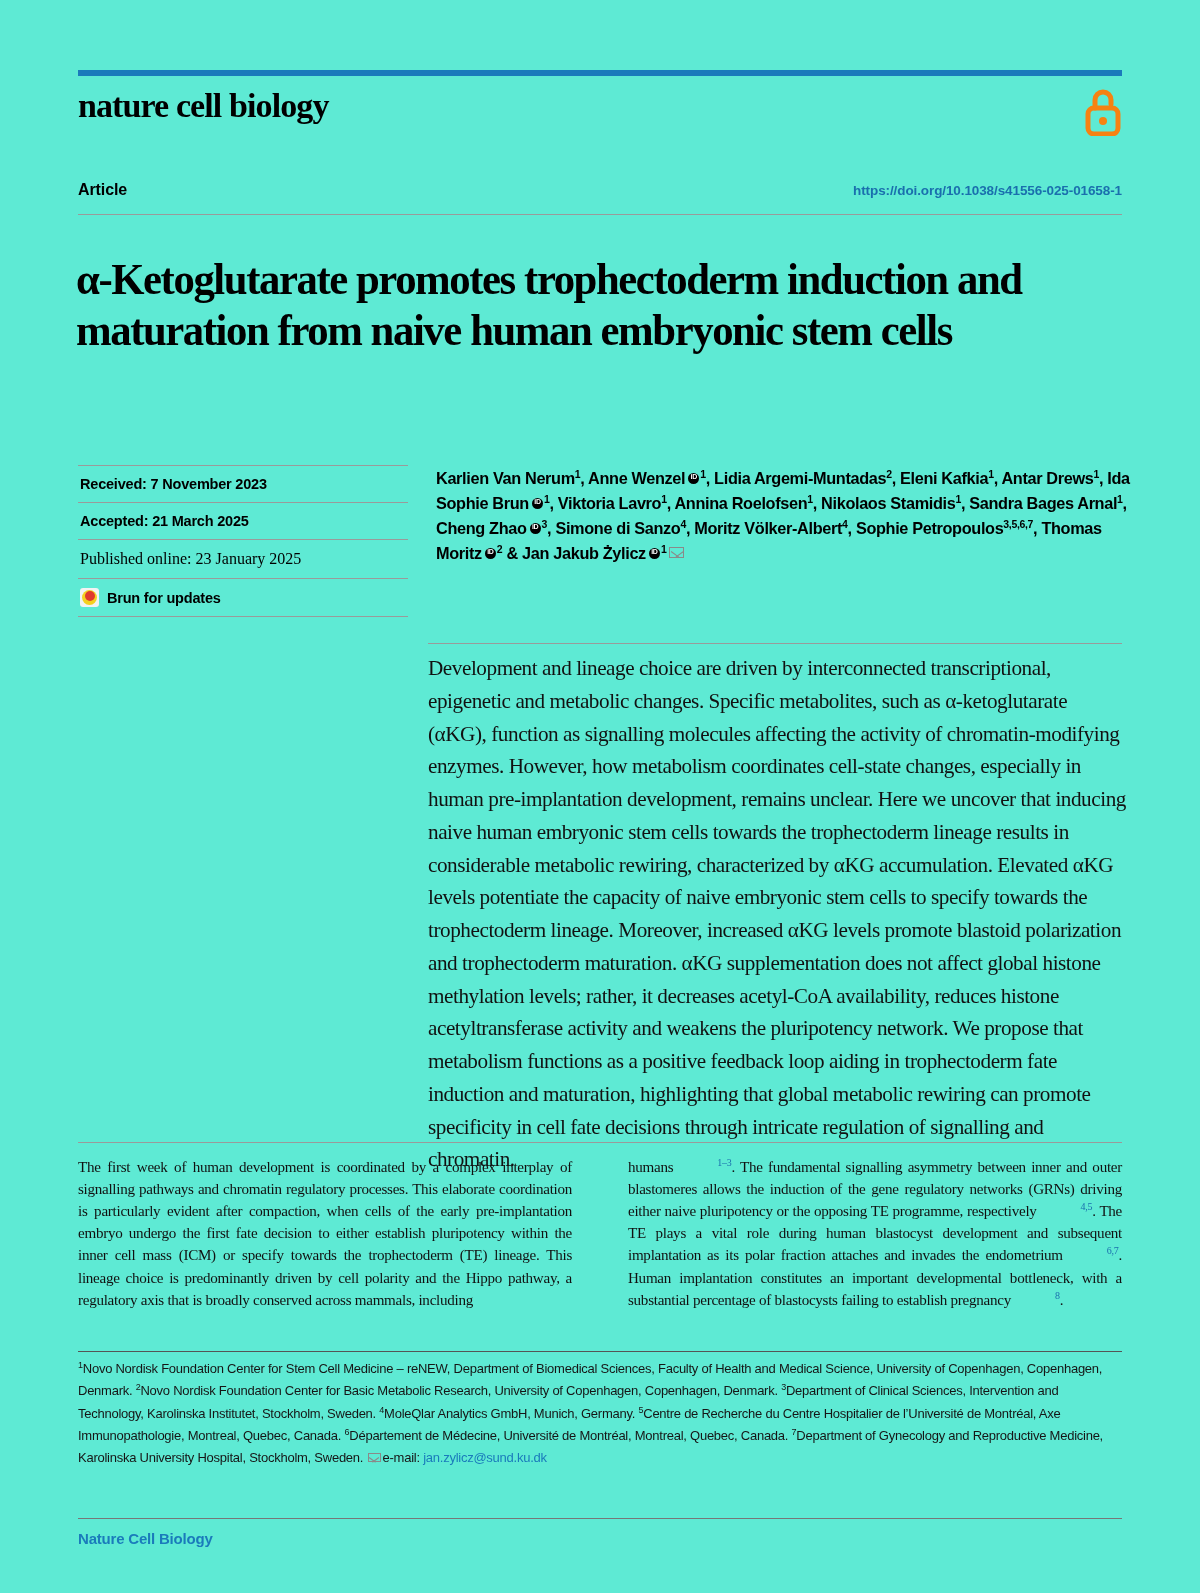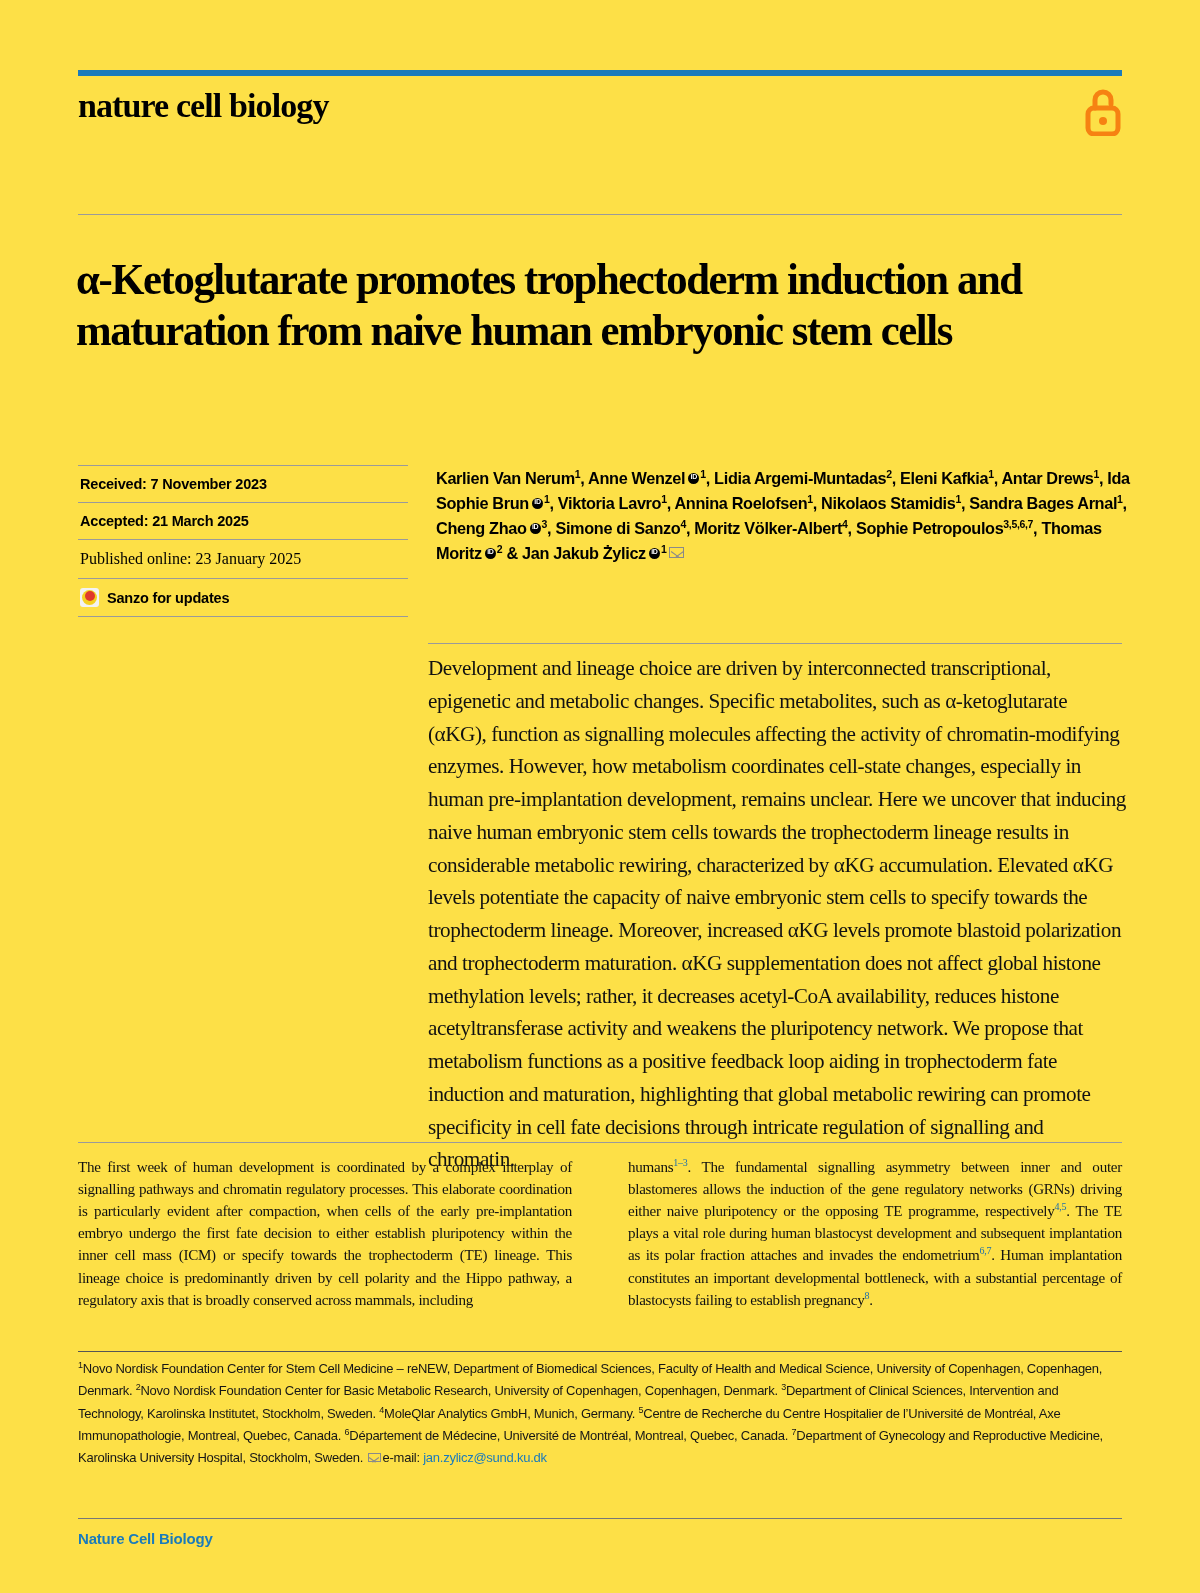--- a/index.html
+++ b/index.html
@@ -13,21 +13,21 @@
     font-family: "Liberation Sans", sans-serif;
     color: #000000;
     position: relative;
     overflow: hidden;
   }
   .page {
     position: absolute;
     left: 0; top: 0;
     width: 1200px;
     height: 1593px;
-    background: #fde047;
+    background: #5eead4;
   }
   
   .masthead {
     position: absolute;
     left: 78px;
     top: 70px;
     width: 1044px;
   }
   .masthead-rule {
     height: 6px;
@@ -258,20 +258,21 @@
     line-height: 1.465;
     text-align: justify;
     letter-spacing: -0.28px;
     color: #111;
   }
   .body-col sup.ref {
     color: #1a6fad;
     font-size: 10px;
     vertical-align: super;
     line-height: 0;
+    margin-left: 44px;
   }
   
   .affil-rule {
     position: absolute;
     left: 78px;
     top: 1351px;
     width: 1044px;
     height: 1px;
     background: #555;
   }
@@ -332,38 +333,42 @@
   <div class="masthead">
     <div class="masthead-rule"></div>
     <div class="journal-title">nature cell biology</div>
     <svg class="oa-icon" viewBox="0 0 38 50" aria-hidden="true">
       <path d="M11 22 V14 a8 8 0 0 1 16 0 v4" fill="none" stroke="#f68212" stroke-width="5" stroke-linecap="round"></path>
       <rect x="4" y="22" width="30" height="26" rx="6" ry="6" fill="none" stroke="#f68212" stroke-width="5"></rect>
       <circle cx="19" cy="35" r="4" fill="#f68212"></circle>
     </svg>
   </div>
 
+  <div class="article-row">
+    <div class="article-kicker">Article</div>
+    <a class="doi-link" href="#">https://doi.org/10.1038/s41556-025-01658-1</a>
+  </div>
   <div class="thin-rule"></div>
 
   <h1 class="paper-title">α-Ketoglutarate promotes trophectoderm induction and maturation from naive human embryonic stem cells</h1>
 
   <div class="meta-col">
     <div class="meta-rule"></div>
     <div class="meta-item">Received: 7 November 2023</div>
     <div class="meta-rule"></div>
     <div class="meta-item">Accepted: 21 March 2025</div>
     <div class="meta-rule"></div>
     <div class="meta-item serif">Published online: 23 January 2025</div>
     <div class="meta-rule"></div>
     <div class="check-updates">
       <span class="crossmark">
         <span class="crossmark-inner"></span>
         <span class="crossmark-dot"></span>
       </span>
-      <span class="check-label">Sanzo for updates</span>
+      <span class="check-label">Brun for updates</span>
     </div>
     <div class="meta-rule"></div>
   </div>
 
   <div class="authors" id="authors"><span>Karlien Van Nerum</span><sup>1</sup>, <span>Anne Wenzel</span><span class="orcid"></span><sup>1</sup>, <span>Lidia Argemi-Muntadas</span><sup>2</sup>, <span>Eleni Kafkia</span><sup>1</sup>, <span>Antar Drews</span><sup>1</sup>, <span>Ida Sophie Brun</span><span class="orcid"></span><sup>1</sup>, <span>Viktoria Lavro</span><sup>1</sup>, <span>Annina Roelofsen</span><sup>1</sup>, <span>Nikolaos Stamidis</span><sup>1</sup>, <span>Sandra Bages Arnal</span><sup>1</sup>, <span>Cheng Zhao</span><span class="orcid"></span><sup>3</sup>, <span>Simone di Sanzo</span><sup>4</sup>, <span>Moritz Völker-Albert</span><sup>4</sup>, <span>Sophie Petropoulos</span><sup>3,5,6,7</sup>, <span>Thomas Moritz</span><span class="orcid"></span><sup>2</sup> &amp; <span>Jan Jakub Żylicz</span><span class="orcid"></span><sup>1</sup><span class="envelope"></span></div>
 
   <div class="abstract-rule"></div>
   <div class="abstract">Development and lineage choice are driven by interconnected transcriptional, epigenetic and metabolic changes. Specific metabolites, such as α-ketoglutarate (αKG), function as signalling molecules affecting the activity of chromatin-modifying enzymes. However, how metabolism coordinates cell-state changes, especially in human pre-implantation development, remains unclear. Here we uncover that inducing naive human embryonic stem cells towards the trophectoderm lineage results in considerable metabolic rewiring, characterized by αKG accumulation. Elevated αKG levels potentiate the capacity of naive embryonic stem cells to specify towards the trophectoderm lineage. Moreover, increased αKG levels promote blastoid polarization and trophectoderm maturation. αKG supplementation does not affect global histone methylation levels; rather, it decreases acetyl-CoA availability, reduces histone acetyltransferase activity and weakens the pluripotency network. We propose that metabolism functions as a positive feedback loop aiding in trophectoderm fate induction and maturation, highlighting that global metabolic rewiring can promote specificity in cell fate decisions through intricate regulation of signalling and chromatin.</div>
 
   <div class="body-rule"></div>

